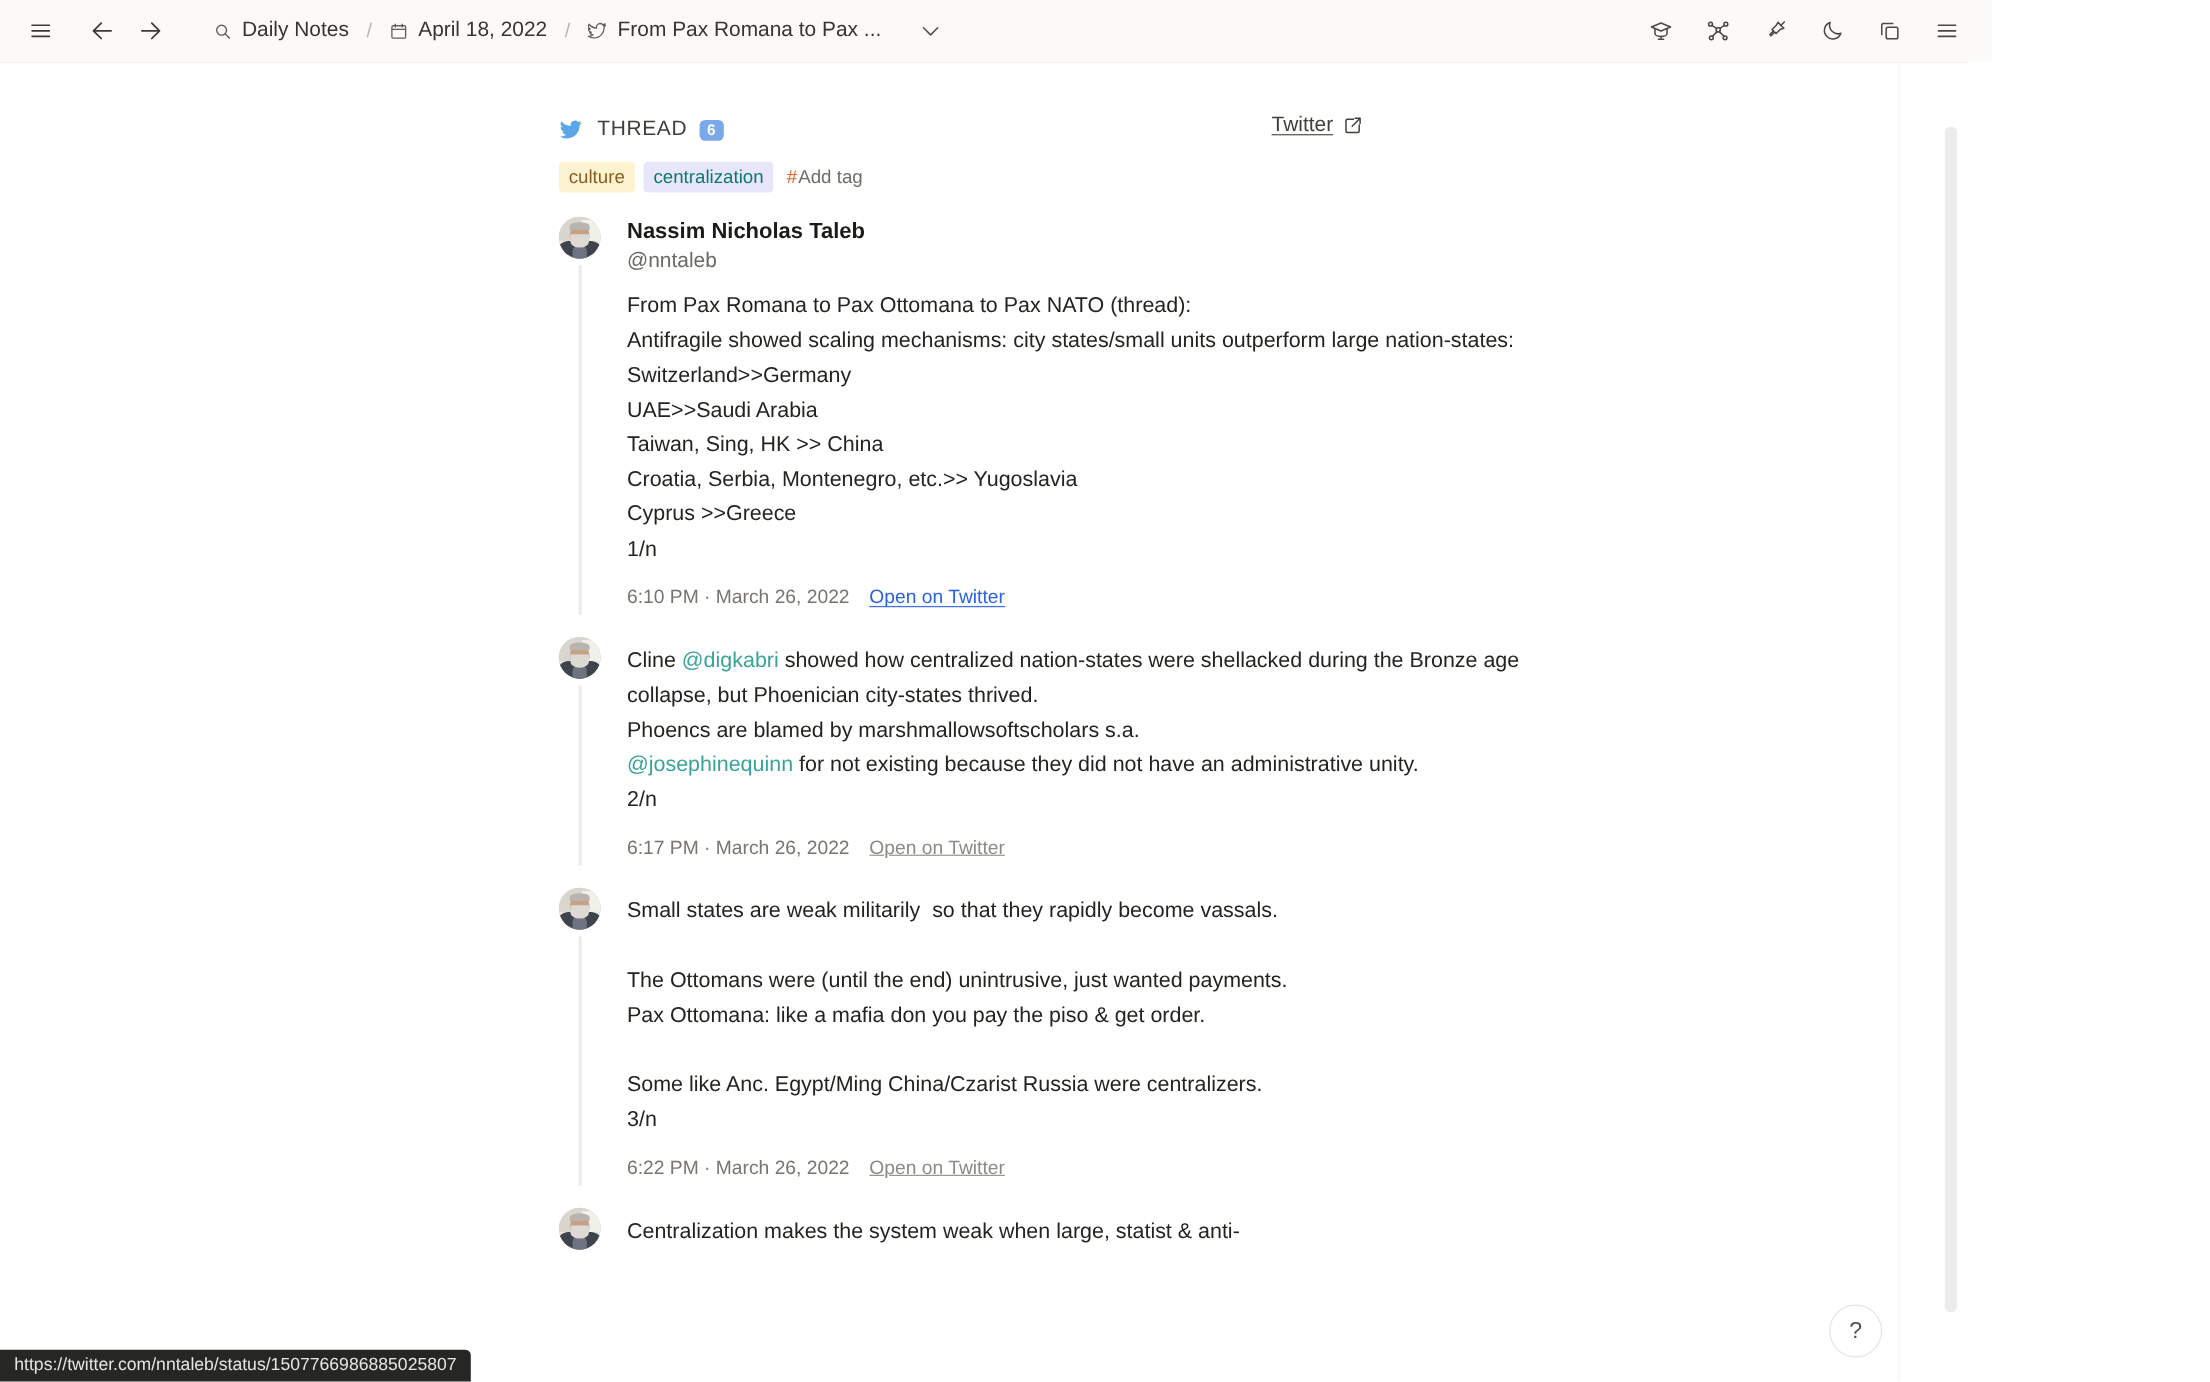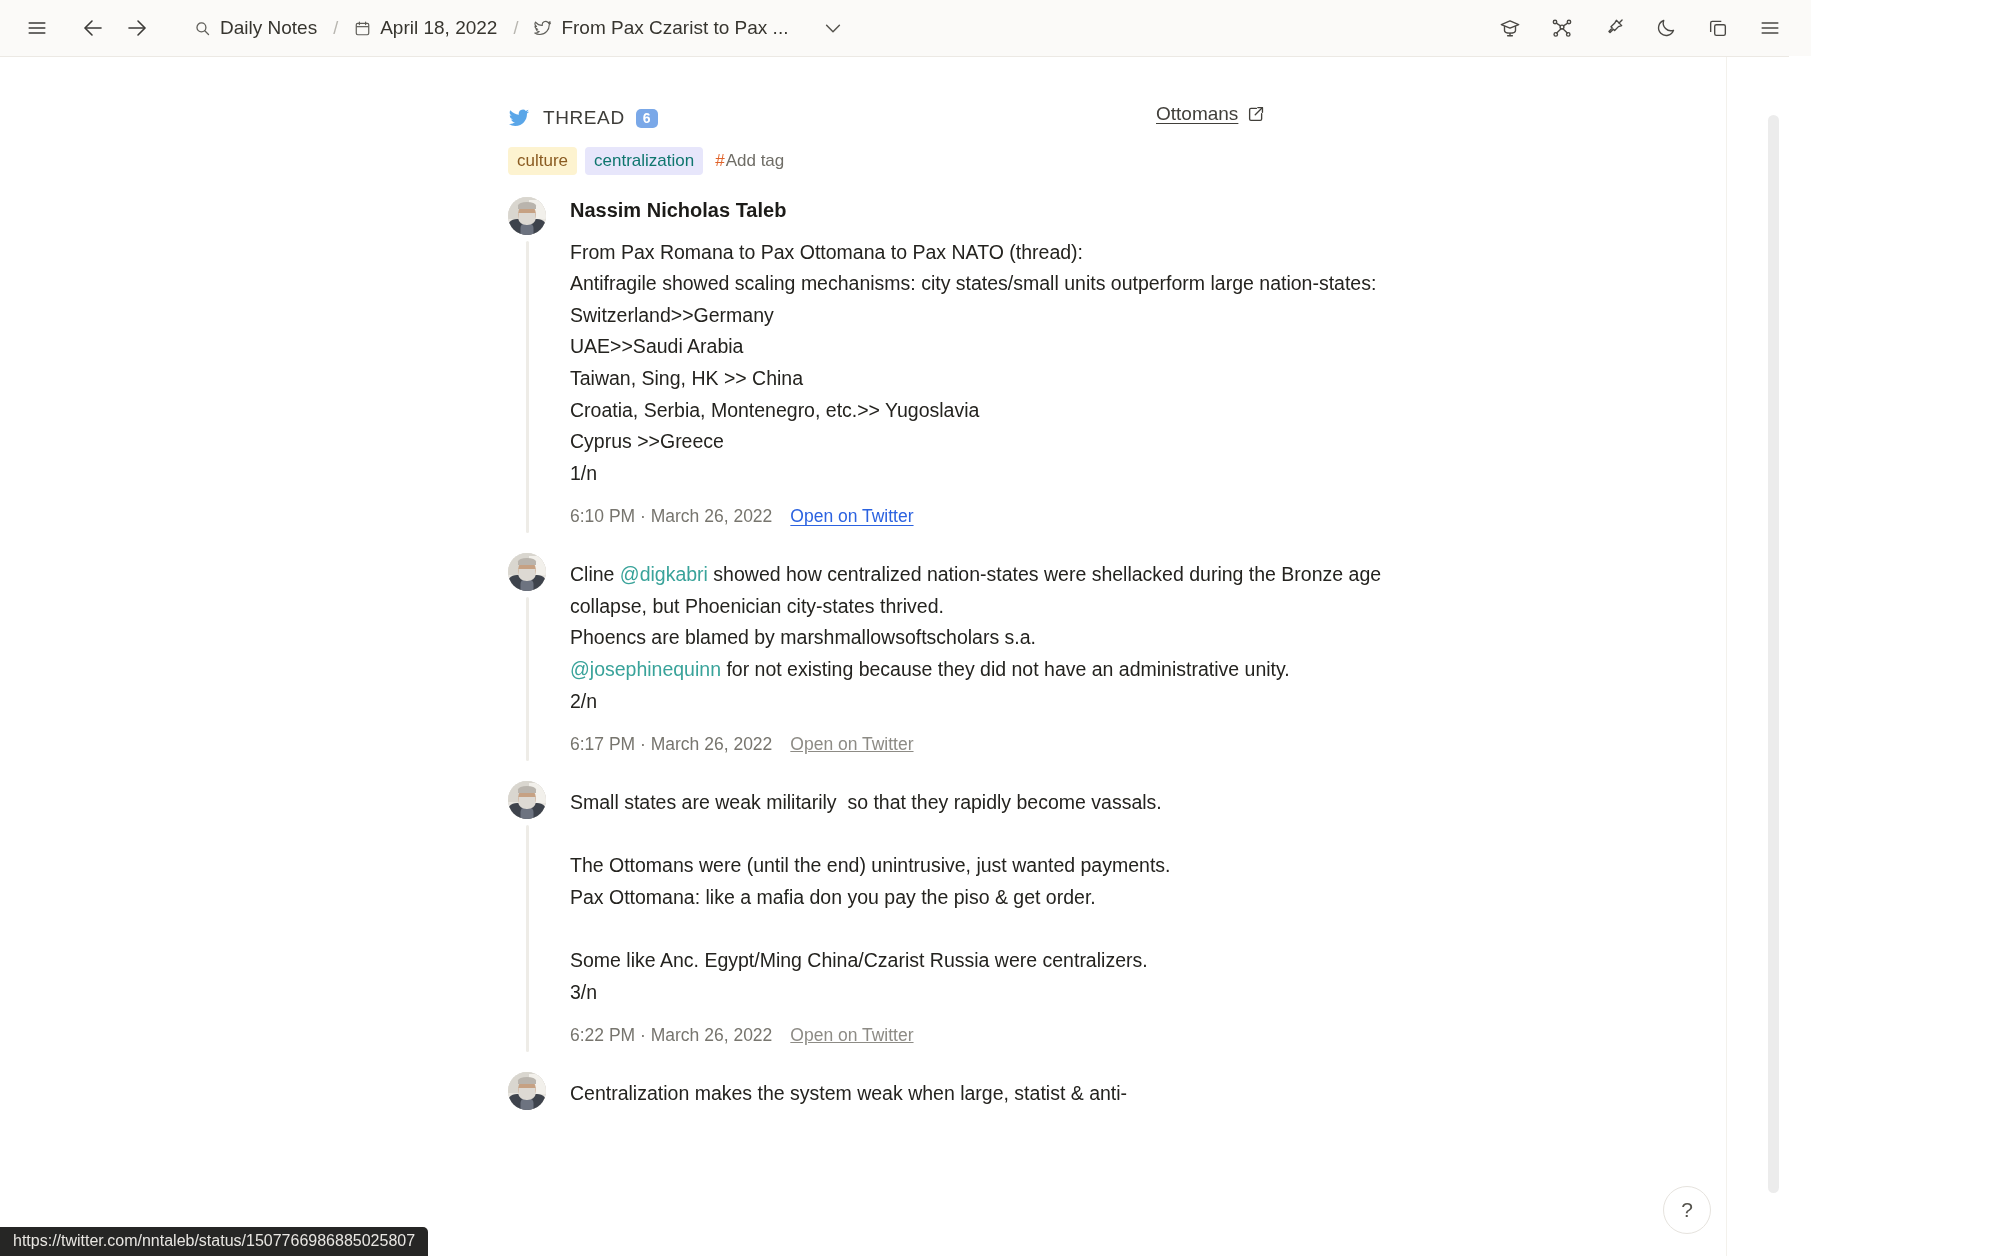--- a/index.html
+++ b/index.html
@@ -355,21 +355,21 @@
     </div>
 
     <span class="crumb-sep">/</span>
 
     <div class="crumb">
       <span class="ci">
         <svg width="18" height="18" viewBox="0 0 24 24" fill="none" stroke="currentColor" stroke-width="1.5" stroke-linejoin="round">
           <path d="M22 5.3c-.8.36-1.64.6-2.53.71a4.4 4.4 0 0 0 1.94-2.43 8.8 8.8 0 0 1-2.8 1.07 4.4 4.4 0 0 0-7.5 4.01A12.5 12.5 0 0 1 2 4.06a4.4 4.4 0 0 0 1.36 5.87c-.72-.02-1.4-.22-2-.55v.06a4.4 4.4 0 0 0 3.53 4.31c-.66.18-1.36.2-2.03.08a4.4 4.4 0 0 0 4.1 3.05A8.82 8.82 0 0 1 1 18.7a12.45 12.45 0 0 0 6.74 1.98c8.09 0 12.51-6.7 12.51-12.51l-.01-.57A8.9 8.9 0 0 0 22 5.3z"></path>
         </svg>
       </span>
-      <span>From Pax Czarist to Pax ...</span>
+      <span>From Pax Romana to Pax ...</span>
     </div>
 
     <div class="tb-icon chev-btn">
       <svg width="22" height="22" viewBox="0 0 24 24" fill="none" stroke="currentColor" stroke-width="1.6" stroke-linecap="round" stroke-linejoin="round">
         <polyline points="5,9 12,16 19,9"></polyline>
       </svg>
     </div>
   </div>
 
   <div class="topbar-right">
@@ -434,21 +434,21 @@
     <div class="thread-head">
       <span class="bird">
         <svg width="22" height="22" viewBox="0 0 24 24" fill="currentColor">
           <path d="M23 4.9a8.9 8.9 0 0 1-2.6.72 4.5 4.5 0 0 0 1.98-2.49 9 9 0 0 1-2.86 1.1 4.5 4.5 0 0 0-7.67 4.1A12.78 12.78 0 0 1 2.57 3.6a4.5 4.5 0 0 0 1.4 6.01 4.5 4.5 0 0 1-2.04-.56v.06a4.5 4.5 0 0 0 3.6 4.42 4.5 4.5 0 0 1-2.03.08 4.5 4.5 0 0 0 4.2 3.12A9.03 9.03 0 0 1 1 18.58a12.73 12.73 0 0 0 6.9 2.02c8.28 0 12.8-6.86 12.8-12.8l-.01-.58A9.1 9.1 0 0 0 23 4.9z"></path>
         </svg>
       </span>
       <span class="thread-label">THREAD</span>
       <span class="thread-count">6</span>
 
       <a class="twitter-link" href="#">
-        <span>Ottomans</span>
+        <span>Twitter</span>
         <span style="text-decoration:none;display:flex;">
           <svg width="18" height="18" viewBox="0 0 24 24" fill="none" stroke="currentColor" stroke-width="1.8" stroke-linecap="round" stroke-linejoin="round">
             <path d="M12.5 4.5H5.3A1.8 1.8 0 0 0 3.5 6.3v12.4a1.8 1.8 0 0 0 1.8 1.8h12.4a1.8 1.8 0 0 0 1.8-1.8V11.5"></path>
             <line x1="11" y1="13" x2="20.3" y2="3.7"></line>
             <polyline points="14.4,3.4 20.6,3.4 20.6,9.6"></polyline>
           </svg>
         </span>
       </a>
     </div>
 
@@ -470,20 +470,21 @@
             <div class="av-body"></div>
             <div class="av-shirt"></div>
             <div class="av-head"></div>
             <div class="av-beard"></div>
             <div class="av-hair"></div>
           </div>
           <div class="thread-line"></div>
           <div class="tweet-inner">
             <div class="author">
               <div class="author-name">Nassim Nicholas Taleb</div>
+              <div class="author-handle">@nntaleb</div>
             </div>
             <div class="tweet-body"><span>From Pax Romana to Pax Ottomana to Pax NATO (thread):
 Antifragile showed scaling mechanisms: city states/small units outperform large nation-states:
 Switzerland&gt;&gt;Germany
 UAE&gt;&gt;Saudi Arabia
 Taiwan, Sing, HK &gt;&gt; China
 Croatia, Serbia, Montenegro, etc.&gt;&gt; Yugoslavia
 Cyprus &gt;&gt;Greece
 1/n</span></div>
             <div class="tweet-meta">

